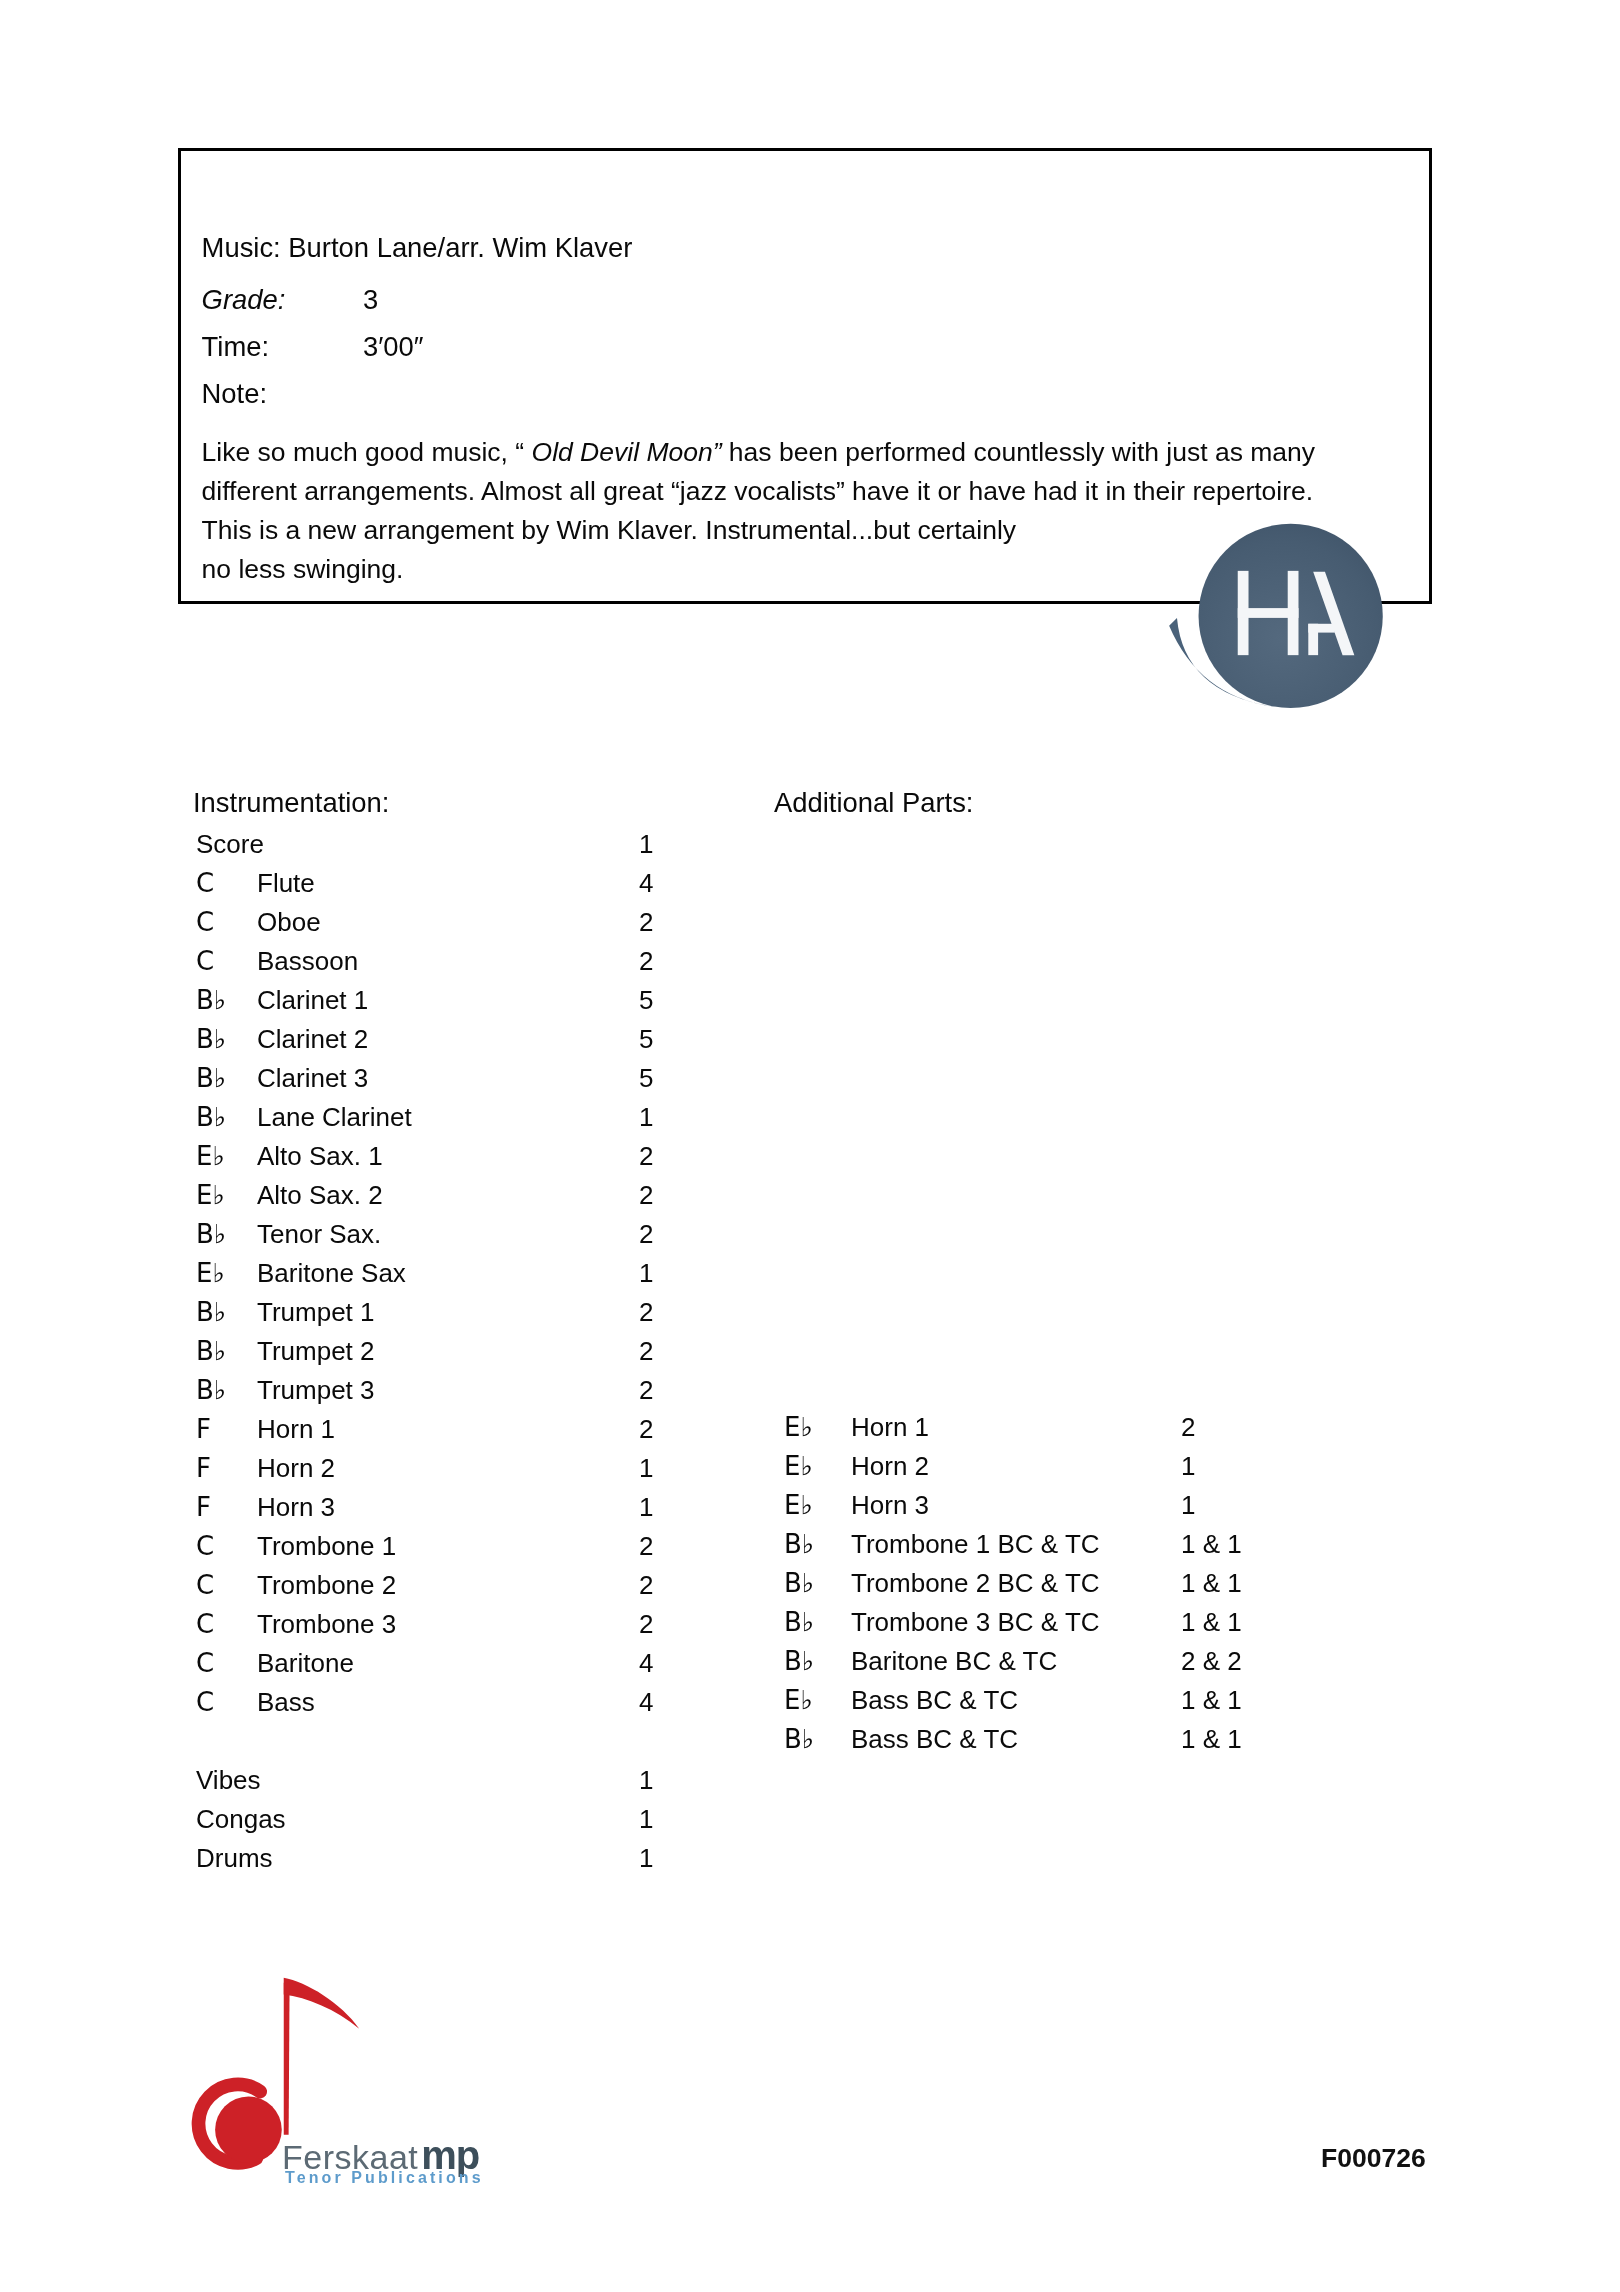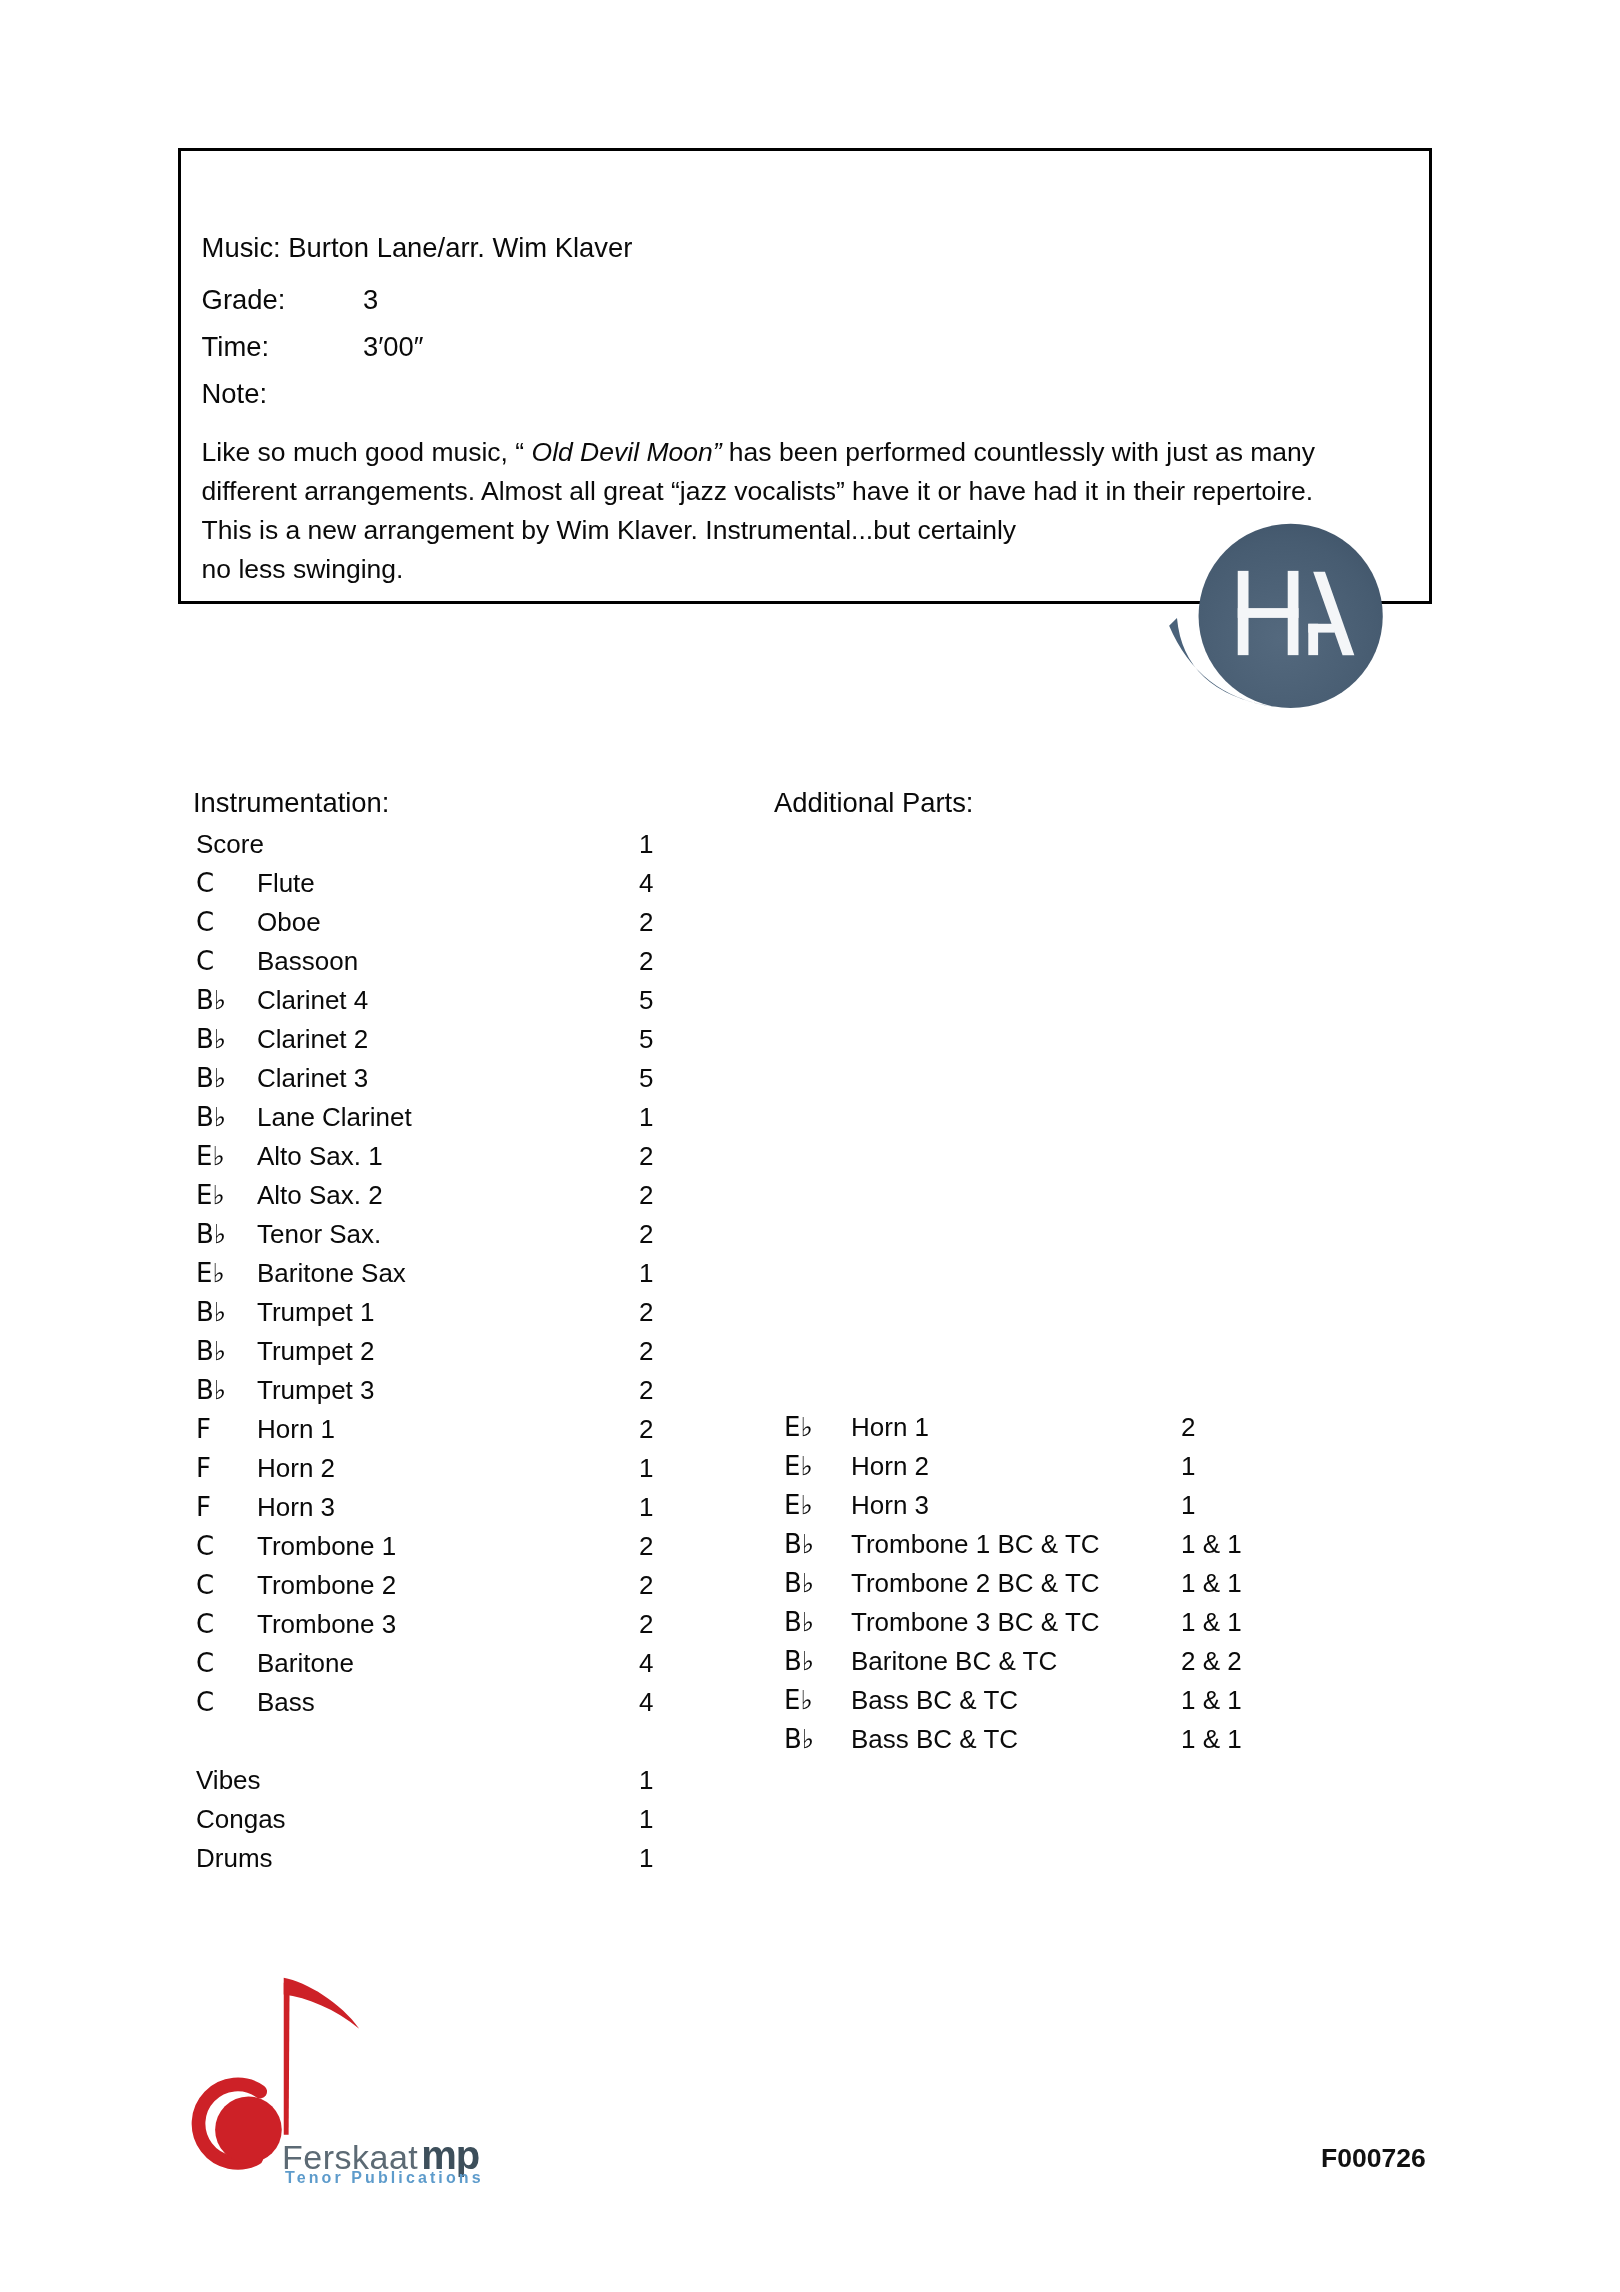--- a/index.html
+++ b/index.html
@@ -18,21 +18,21 @@
     width:1248px;height:450px;
     border:3.9px solid #000;
   }
   .hb-title{
     position:absolute;left:20.6px;top:13.7px;
     font-size:51px;font-weight:bold;letter-spacing:0.5px;
     color:#3d5a79;line-height:51px;white-space:nowrap;
   }
   .hb-line{position:absolute;left:20.6px;font-size:27.4px;line-height:29px;white-space:nowrap;}
   .hb-music{top:82px;}
-  .hb-grade{top:134px;}
+  .hb-grade{top:134px;font-style:italic;}
   .hb-time{top:181px;}
   .hb-note{top:228px;}
   .hb-value{position:absolute;left:182px;font-size:27.4px;line-height:29px;white-space:nowrap;}
   .v-grade{top:134px;}
   .v-time{top:181px;}
   .hb-para{
     position:absolute;left:20.6px;top:282px;width:1210px;
     font-size:26.5px;line-height:39px;
   }
   .hb-para .it{font-style:italic;}
@@ -129,21 +129,21 @@
         <span class="name">Oboe</span>
         <span class="qty">2</span>
       </div>
     <div class="row">
         <span class="key">C</span>
         <span class="name">Bassoon</span>
         <span class="qty">2</span>
       </div>
     <div class="row">
         <span class="key">B♭</span>
-        <span class="name">Clarinet 4</span>
+        <span class="name">Clarinet 1</span>
         <span class="qty">5</span>
       </div>
     <div class="row">
         <span class="key">B♭</span>
         <span class="name">Clarinet 2</span>
         <span class="qty">5</span>
       </div>
     <div class="row">
         <span class="key">B♭</span>
         <span class="name">Clarinet 3</span>

